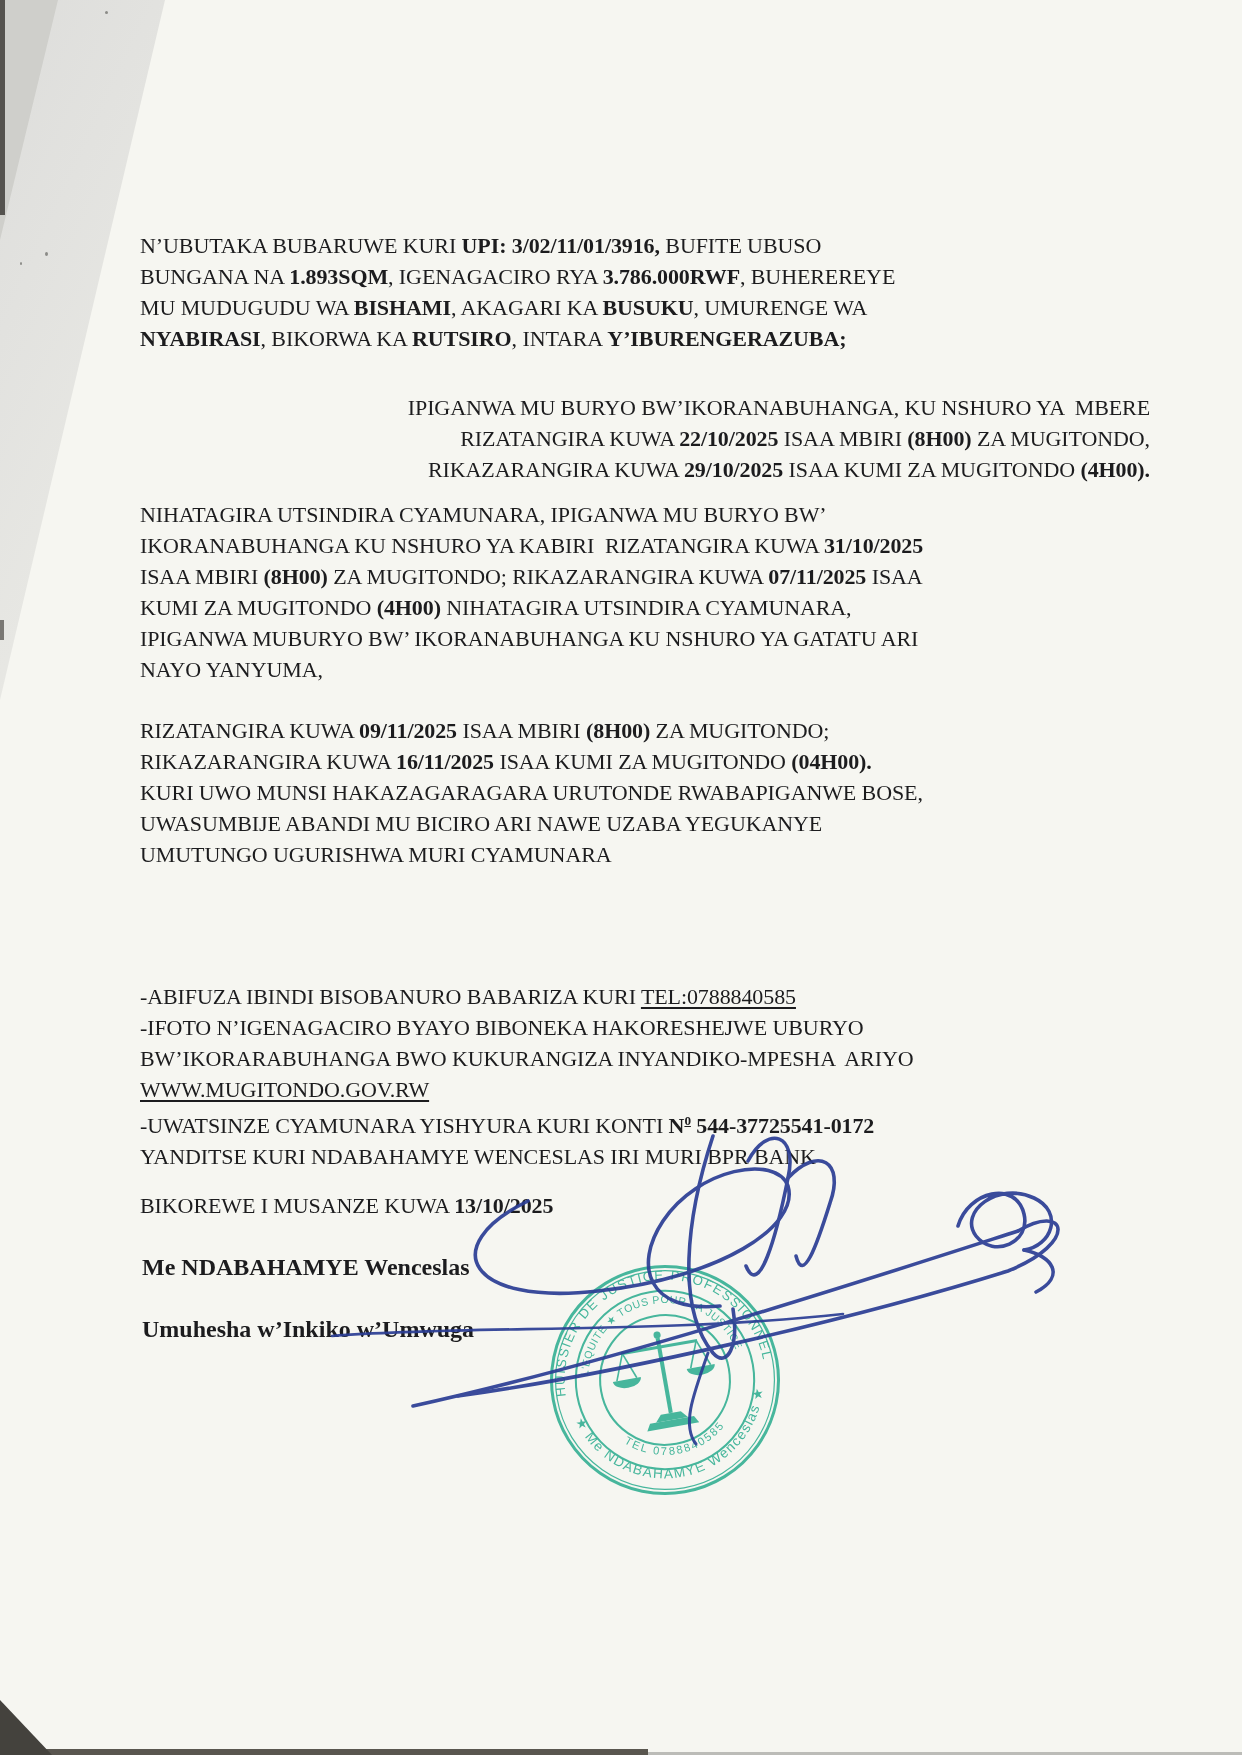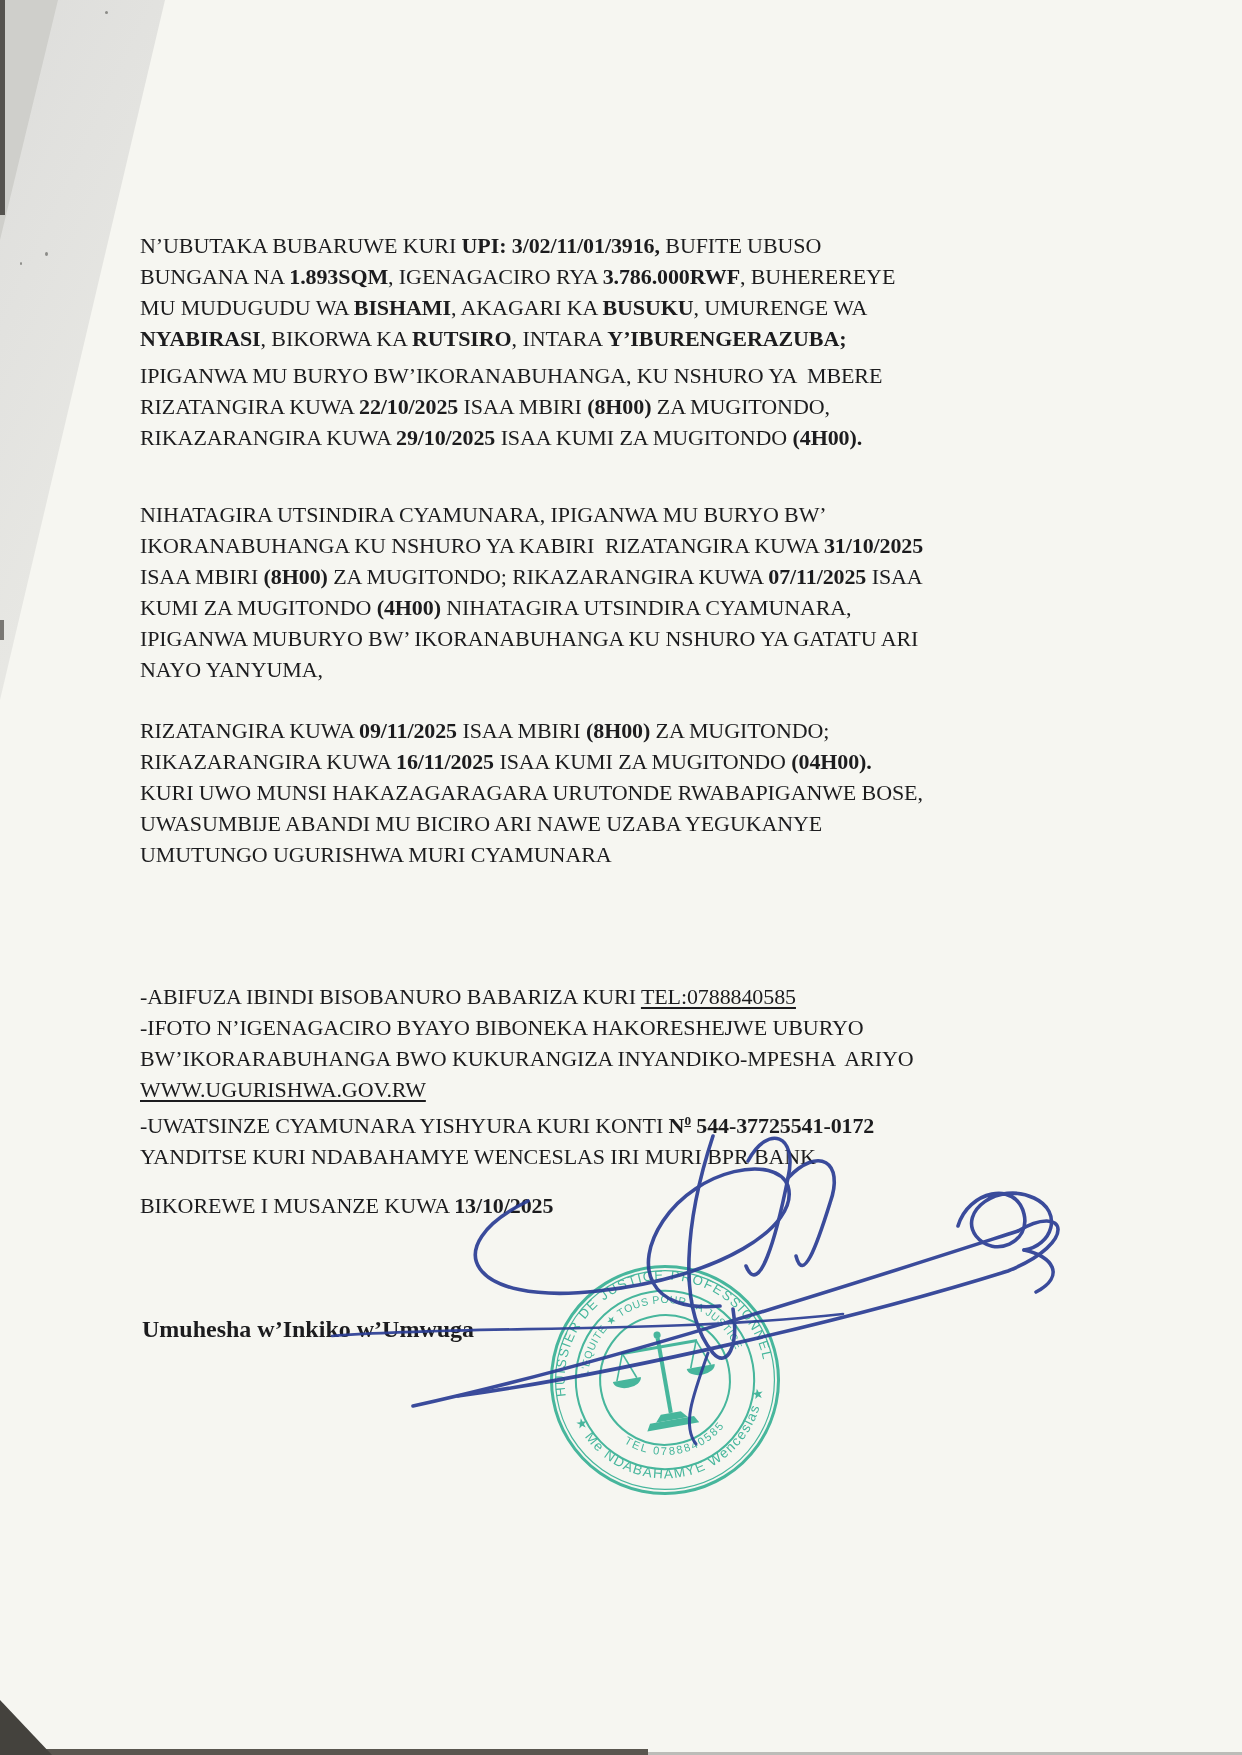--- a/index.html
+++ b/index.html
@@ -63,42 +63,43 @@
   <div class="corner-bl"></div>
   <div class="speck" style="left:105px;top:11px;width:3px;height:3px;"></div>
   <div class="speck" style="left:45px;top:252px;width:3px;height:4px;"></div>
   <div class="speck" style="left:20px;top:262px;width:2px;height:3px;"></div>
   <div class="speck" style="left:185px;top:608px;width:2px;height:2px;"></div>
 
   <p class="para" style="top:230px;"><span>N’UBUTAKA BUBARUWE KURI </span><span class="b">UPI: 3/02/11/01/3916,</span><span> BUFITE UBUSO
 BUNGANA NA </span><span class="b">1.893SQM</span><span>, IGENAGACIRO RYA </span><span class="b">3.786.000RWF</span><span>, BUHEREREYE
 MU MUDUGUDU WA </span><span class="b">BISHAMI</span><span>, AKAGARI KA </span><span class="b">BUSUKU</span><span>, UMURENGE WA
 </span><span class="b">NYABIRASI</span><span>, BIKORWA KA </span><span class="b">RUTSIRO</span><span>, INTARA </span><span class="b">Y’IBURENGERAZUBA;</span></p>
-  <p class="para" style="top:360px;"><span>IPIGANWA MU BURYO BW’IKORANABUHANGA, KU NSHURO YA  MBERE
+  <p class="para" style="top:392px;text-align:right;"><span>IPIGANWA MU BURYO BW’IKORANABUHANGA, KU NSHURO YA  MBERE
 RIZATANGIRA KUWA </span><span class="b">22/10/2025</span><span> ISAA MBIRI </span><span class="b">(8H00)</span><span> ZA MUGITONDO,
 RIKAZARANGIRA KUWA </span><span class="b">29/10/2025</span><span> ISAA KUMI ZA MUGITONDO </span><span class="b">(4H00).</span></p>
   <p class="para" style="top:499px;"><span>NIHATAGIRA UTSINDIRA CYAMUNARA, IPIGANWA MU BURYO BW’
 IKORANABUHANGA KU NSHURO YA KABIRI  RIZATANGIRA KUWA </span><span class="b">31/10/2025</span><span>
 ISAA MBIRI </span><span class="b">(8H00)</span><span> ZA MUGITONDO; RIKAZARANGIRA KUWA </span><span class="b">07/11/2025</span><span> ISAA
 KUMI ZA MUGITONDO </span><span class="b">(4H00)</span><span> NIHATAGIRA UTSINDIRA CYAMUNARA,
 IPIGANWA MUBURYO BW’ IKORANABUHANGA KU NSHURO YA GATATU ARI
 NAYO YANYUMA,</span></p>
   <p class="para" style="top:715px;"><span>RIZATANGIRA KUWA </span><span class="b">09/11/2025</span><span> ISAA MBIRI </span><span class="b">(8H00)</span><span> ZA MUGITONDO;
 RIKAZARANGIRA KUWA </span><span class="b">16/11/2025</span><span> ISAA KUMI ZA MUGITONDO </span><span class="b">(04H00).</span><span>
 KURI UWO MUNSI HAKAZAGARAGARA URUTONDE RWABAPIGANWE BOSE,
 UWASUMBIJE ABANDI MU BICIRO ARI NAWE UZABA YEGUKANYE
 UMUTUNGO UGURISHWA MURI CYAMUNARA</span></p>
   <p class="para" style="top:981px;"><span>-ABIFUZA IBINDI BISOBANURO BABARIZA KURI </span><span class="u">TEL:0788840585</span><span>
 -IFOTO N’IGENAGACIRO BYAYO BIBONEKA HAKORESHEJWE UBURYO
 BW’IKORARABUHANGA BWO KUKURANGIZA INYANDIKO-MPESHA  ARIYO
-</span><span class="u">WWW.UGURISHWA.GOV.RW</span><span>
+</span><span class="u">WWW.MUGITONDO.GOV.RW</span><span>
 -UWATSINZE CYAMUNARA YISHYURA KURI KONTI </span><span class="b">N</span><span class="b sup">0</span><span class="b"> 544-37725541-0172</span><span>
 YANDITSE KURI NDABAHAMYE WENCESLAS IRI MURI BPR BANK</span></p>
   <p class="para" style="top:1190px;"><span>BIKOREWE I MUSANZE KUWA </span><span class="b">13/10/2025</span></p>
 
+  <p class="signer" style="top:1252px;">Me NDABAHAMYE Wenceslas</p>
   <p class="signer" style="top:1314px;">Umuhesha w’Inkiko w’Umwuga</p>
 
   <svg class="stamp-svg" viewBox="0 0 300 300">
     <g transform="rotate(-10 150 150)" fill="none" stroke="#2fae91">
       <circle cx="150" cy="150" r="112" stroke-width="3"></circle>
       <circle cx="150" cy="150" r="108" stroke-width="1.2"></circle>
       <circle cx="150" cy="150" r="88" stroke-width="2"></circle>
       <circle cx="150" cy="150" r="64" stroke-width="2"></circle>
       <defs>
         <path id="arcOuterTop" d="M 51,150 a 99,99 0 1 1 198,0"></path>

